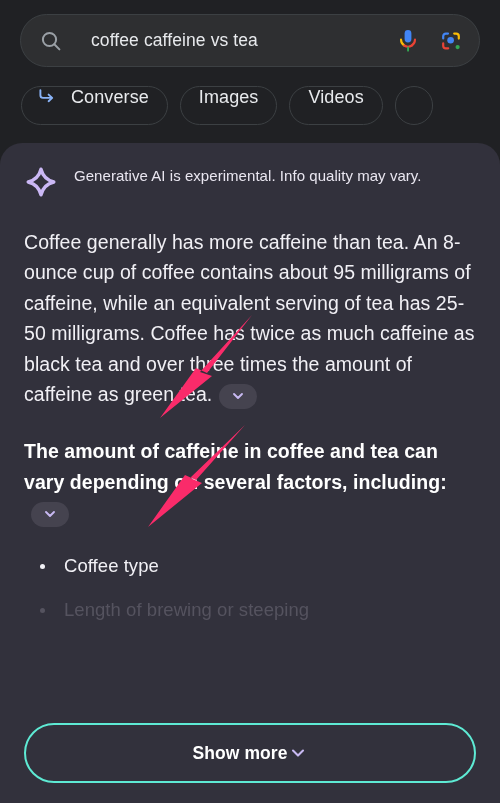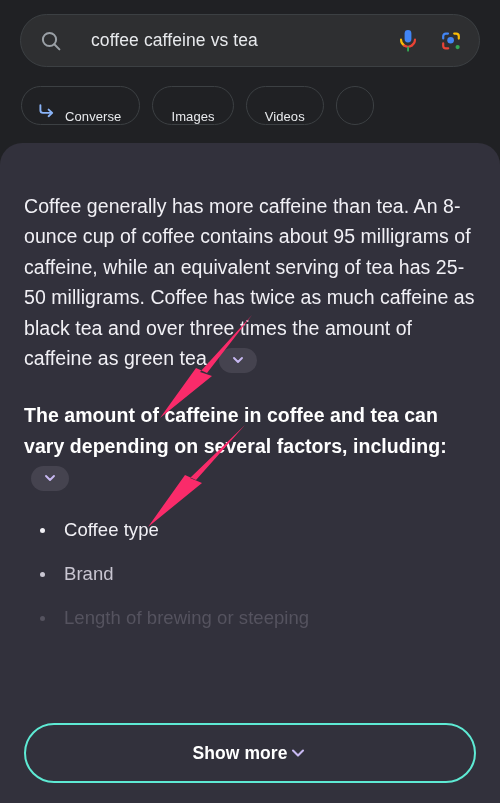--- a/index.html
+++ b/index.html
@@ -68,29 +68,29 @@
     align-items: center;
     gap: 12px;
     margin-top: 19px;
     padding-left: 1px;
     white-space: nowrap;
   }
 
   .chip {
     flex: 0 0 auto;
     display: flex;
-    align-items: flex-end;
-    gap: 9px;
+    align-items: flex-start;
+    gap: 15px;
     height: 39px;
     padding: 0 18px;
     border: 1px solid #3c4043;
     border-radius: 20px;
     background: #202124;
     color: #e8eaed;
-    font-size: 13px;
+    font-size: 18px;
     letter-spacing: .1px;
   }
   .chip.has-icon { padding-left: 15px; }
   .chip-converse-icon { display: block; }
 
   
   .ai-panel {
     position: absolute;
     left: 0;
     top: 143px;
@@ -268,40 +268,47 @@
       <span>Videos</span>
     </div>
     <div class="chip">
       
     </div>
   </div>
 </div>
 
 <div class="ai-panel">
 
+  <div class="disclaimer-row">
+    <span class="sparkle-icon">
+      <svg width="30" height="30" viewBox="0 0 30 30">
+        <path d="M15 2.2 C16.6 8.6 21.4 13.4 27.8 15 C21.4 16.6 16.6 21.4 15 27.8 C13.4 21.4 8.6 16.6 2.2 15 C8.6 13.4 13.4 8.6 15 2.2 Z" fill="none" stroke="#cbb8f5" stroke-width="3.4" stroke-linejoin="round"></path>
+      </svg>
+    </span>
+    <span class="disclaimer-text">Generative AI is experimental. Info quality may vary.</span>
+  </div>
 
   <div class="answer">
     <span class="answer-para">Coffee generally has more caffeine than tea. An 8-ounce cup of coffee contains about 95 milligrams of caffeine, while an equivalent serving of tea has 25-50 milligrams. Coffee has twice as much caffeine as black tea and over three times the amount of caffeine as green tea.</span><span class="expand-btn">
       <svg width="16" height="16" viewBox="0 0 16 16">
         <path d="M4 6 L8 10 L12 6" fill="none" stroke="#c8b9f2" stroke-width="1.9" stroke-linecap="round" stroke-linejoin="round"></path>
       </svg>
     </span>
   </div>
 
   <div class="answer-bold">
     <span>The amount of caffeine in coffee and tea can vary depending on several factors, including:</span><span class="expand-btn">
       <svg width="16" height="16" viewBox="0 0 16 16">
         <path d="M4 6 L8 10 L12 6" fill="none" stroke="#c8b9f2" stroke-width="1.9" stroke-linecap="round" stroke-linejoin="round"></path>
       </svg>
     </span>
   </div>
 
   <ul class="bullets">
     <li>Coffee type</li>
-    <li class="dim">Brand</li>
     <li class="dim2">Length of brewing or steeping</li>
   </ul>
 
   <div class="fade-veil"></div>
 
   <div class="show-more">
     <span>Show more</span>
     <svg width="20" height="20" viewBox="0 0 20 20">
       <path d="M5 7.6 L10 12.6 L15 7.6" fill="none" stroke="#c8b9f2" stroke-width="2.1" stroke-linecap="round" stroke-linejoin="round"></path>
     </svg>

